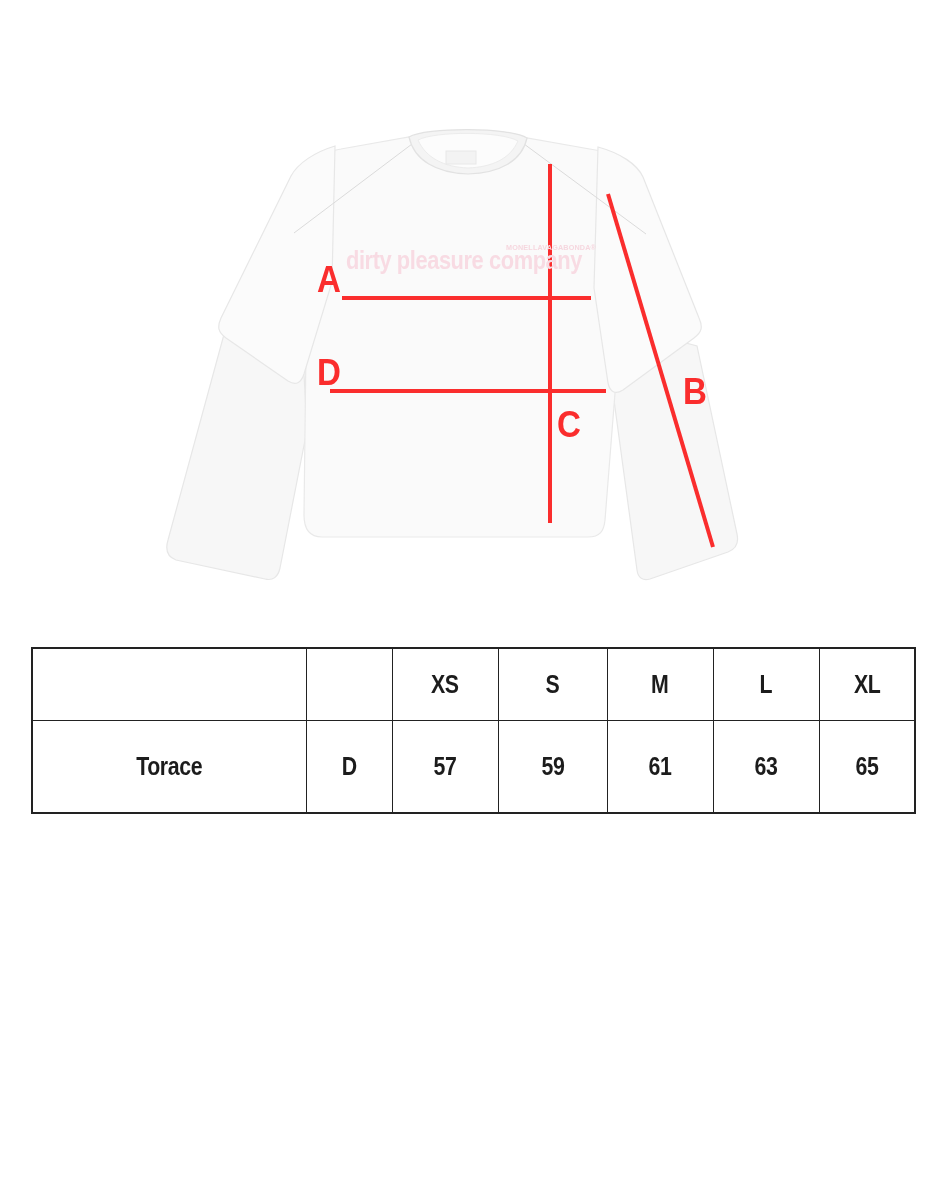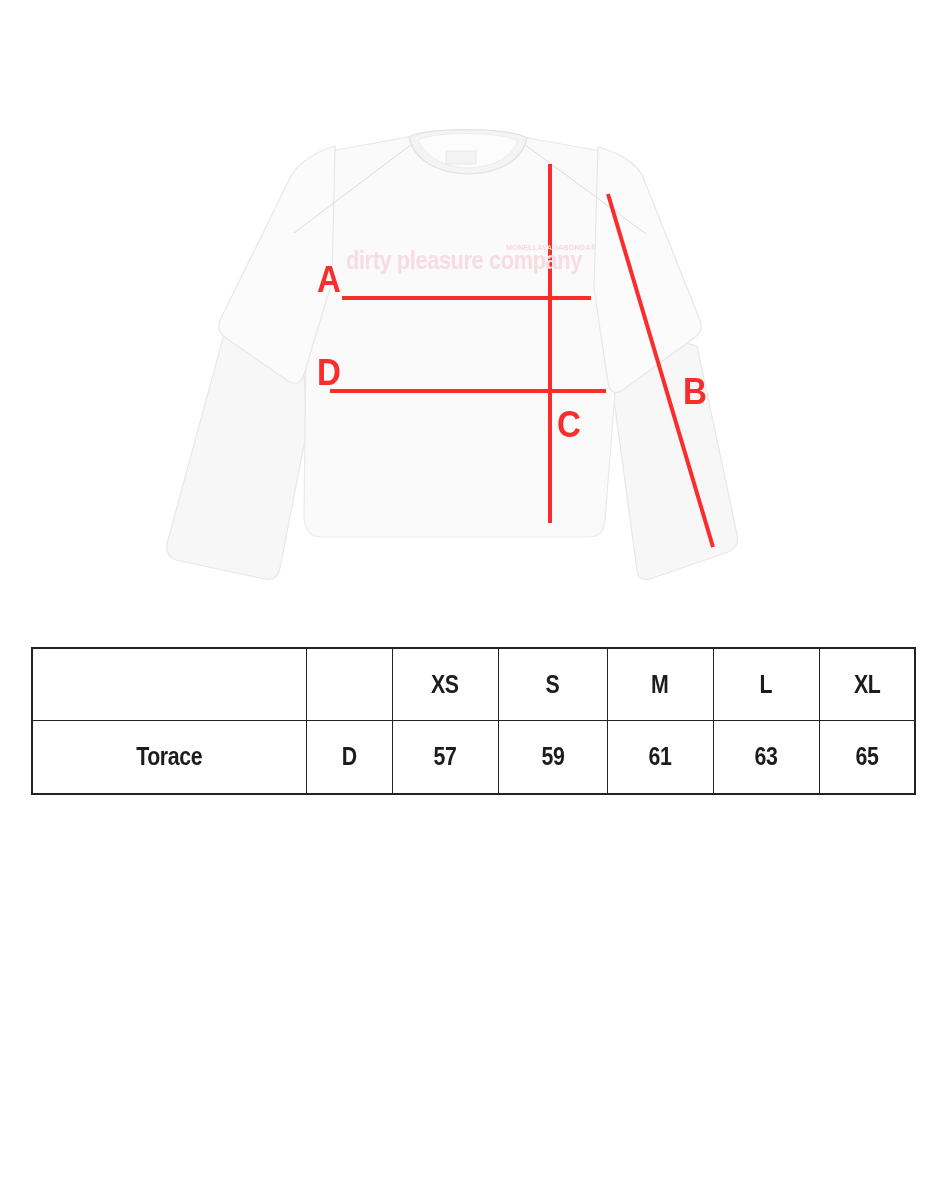--- a/index.html
+++ b/index.html
@@ -137,21 +137,21 @@
     <tbody>
         <tr style="height:72px;">
       <td></td>
       <td></td>
       <td><span class="cell-text">XS</span></td>
       <td><span class="cell-text">S</span></td>
       <td><span class="cell-text">M</span></td>
       <td><span class="cell-text">L</span></td>
       <td><span class="cell-text">XL</span></td>
     </tr>
-    <tr style="height:74px;border-radius:12px;">
+    <tr style="height:93px;border-radius:12px;">
       <td><span class="cell-text">Torace</span></td>
       <td><span class="cell-text">D</span></td>
       <td><span class="cell-text">57</span></td>
       <td><span class="cell-text">59</span></td>
       <td><span class="cell-text">61</span></td>
       <td><span class="cell-text">63</span></td>
       <td><span class="cell-text">65</span></td>
     </tr>
   </tbody>
     </table>

